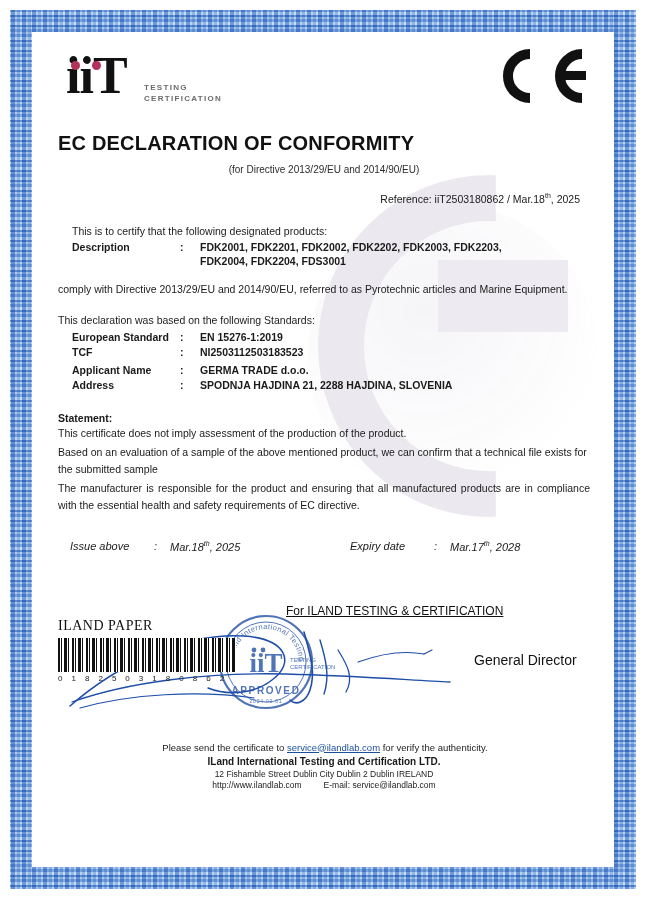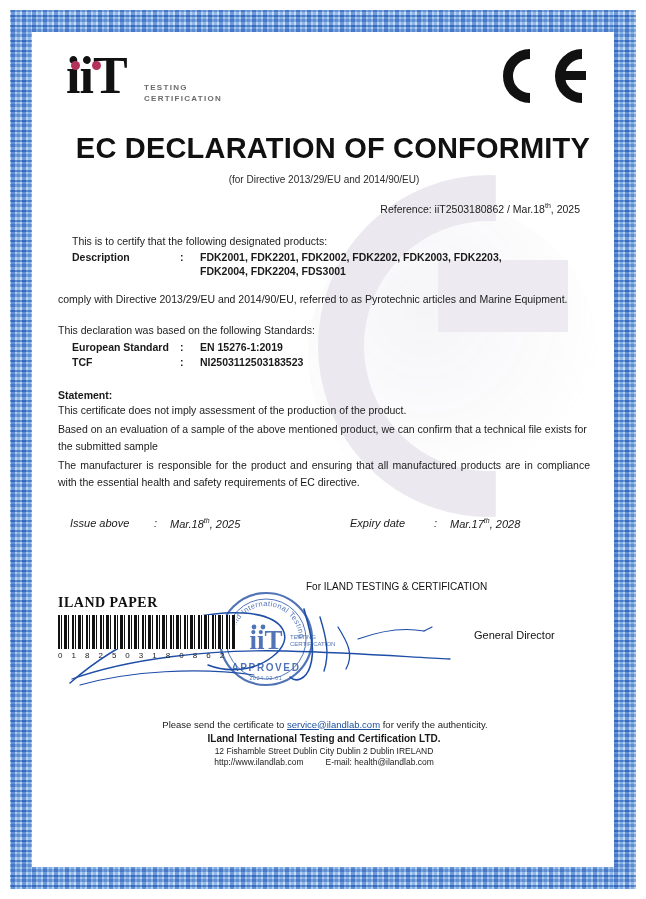--- a/index.html
+++ b/index.html
@@ -35,21 +35,21 @@
   .logo .mark{font-family:"Liberation Serif",serif;font-size:52px;line-height:52px;
       font-weight:700;letter-spacing:-1px;color:#111;display:inline-block;}
   .logo .dots{position:absolute;left:5px;top:6px;}
   .logo .dot{display:inline-block;width:9px;height:9px;border-radius:50%;
       background:#b3325a;margin-right:12px;}
   .logo .sub{position:absolute;left:78px;top:32px;font-size:8px;line-height:11px;
       letter-spacing:1.3px;color:#6b6b6b;font-weight:600;}
   .ce{position:absolute;right:0;top:2px;font-size:0;}
   .ce svg{display:block;}
 
-  h1.title{font-size:29px;font-weight:700;letter-spacing:.2px;text-align:right;
+  h1.title{font-size:20px;font-weight:700;letter-spacing:.2px;text-align:left;
       margin:16px 0 0 0;color:#111;}
   .subtitle{text-align:center;font-size:10px;color:#2b2b2b;margin-top:9px;}
   .reference{text-align:right;font-size:10.5px;margin-top:17px;padding-right:10px;color:#1a1a1a;}
   sup{font-size:7px;vertical-align:super;}
 
   .lead{font-size:10.5px;margin-top:20px;padding-left:14px;}
   .para{font-size:10.5px;line-height:17px;margin-top:13px;}
 
   table.kv{border-collapse:collapse;margin-top:3px;margin-left:14px;}
   table.kv td{font-size:10.5px;padding:1.5px 0;vertical-align:top;}
@@ -66,28 +66,28 @@
 
   
   .dates{position:relative;margin-top:25px;height:20px;font-style:italic;font-size:11px;}
   .dates .issue{position:absolute;left:12px;}
   .dates .expiry{position:absolute;left:292px;}
   .dates .lbl{display:inline-block;width:84px;}
   .dates .sep{display:inline-block;width:16px;}
 
   
   .sigblock{position:relative;margin-top:44px;height:120px;}
-  .forline{position:absolute;left:248px;top:0;font-size:10px;color:#111;}
-  .gd{position:absolute;left:416px;top:48px;font-size:11px;color:#111;}
+  .forline{position:absolute;left:228px;top:0;font-size:12px;color:#111;text-decoration:underline;}
+  .gd{position:absolute;left:416px;top:48px;font-size:14px;color:#111;}
   .sigwrap{position:absolute;left:0;top:6px;width:532px;height:110px;}
   .sigwrap svg{position:absolute;left:0;top:0;}
 
   
   .paperblock{position:absolute;left:0;top:14px;width:200px;}
-  .paperttl{font-family:"Liberation Serif",serif;font-weight:700;font-size:14px;
+  .paperttl{font-family:"Liberation Serif",serif;font-weight:400;font-size:14px;
       letter-spacing:.5px;color:#111;}
   .barcode{margin-top:4px;height:34px;width:178px;
       background:repeating-linear-gradient(90deg,
         #111 0 2px,#fff 2px 3px,#111 3px 4px,#fff 4px 6px,
         #111 6px 9px,#fff 9px 10px,#111 10px 11px,#fff 11px 14px);}
   .bcnum{margin-top:2px;font-size:8px;letter-spacing:3.4px;color:#222;}
 
   
   .footer{position:absolute;left:0;top:0;width:532px;text-align:center;}
   .f1{font-size:9.5px;color:#222;text-align:center;padding-left:2px;}
@@ -166,20 +166,34 @@
         <td class="v">EN 15276-1:2019</td>
       </tr>
       <tr>
         <td class="k">TCF</td>
         <td class="c">:</td>
         <td class="v">NI2503112503183523</td>
       </tr>
     </tbody>
       </table>
 
+    <table class="kv">
+      <tbody>
+          <tr>
+        <td class="k">Applicant Name</td>
+        <td class="c">:</td>
+        <td class="v">GERMA TRADE d.o.o.</td>
+      </tr>
+      <tr>
+        <td class="k">Address</td>
+        <td class="c">:</td>
+        <td class="v">SPODNJA HAJDINA 21, 2288 HAJDINA, SLOVENIA</td>
+      </tr>
+    </tbody>
+      </table>
 
     <div class="stmt-title">Statement:</div>
     <div class="stmt-line">This certificate does not imply assessment of the production of the product.</div>
     <div class="stmt-line">Based on an evaluation of a sample of the above mentioned product, we can confirm that a technical file exists for the submitted sample</div>
     <div class="stmt-line justify">The manufacturer is responsible for the product and ensuring that all manufactured products are in compliance with the essential health and safety requirements of EC directive.</div>
 
     <div class="dates">
       <span class="issue">
         <span class="lbl">Issue above</span><span class="sep">:</span><span>Mar.18</span><sup>th</sup><span>, 2025</span>
       </span>
@@ -232,19 +246,19 @@
     </div>
 
     <div style="position:relative;margin-top:18px;">
       <div class="footer">
         <div class="f1">
           <span>Please send the certificate to </span><a href="#">service@ilandlab.com</a><span> for verify the authenticity.</span>
         </div>
         <div class="f2">ILand International Testing and Certification LTD.</div>
         <div class="f3">12 Fishamble Street Dublin City Dublin 2 Dublin IRELAND</div>
         <div class="f4">
-          <span>http://www.ilandlab.com</span><span class="sp"></span><span>E-mail: health@ilandlab.com</span>
+          <span>http://www.ilandlab.com</span><span class="sp"></span><span>E-mail: service@ilandlab.com</span>
         </div>
       </div>
     </div>
 
   </div>
 </div>
 
 </body></html>

